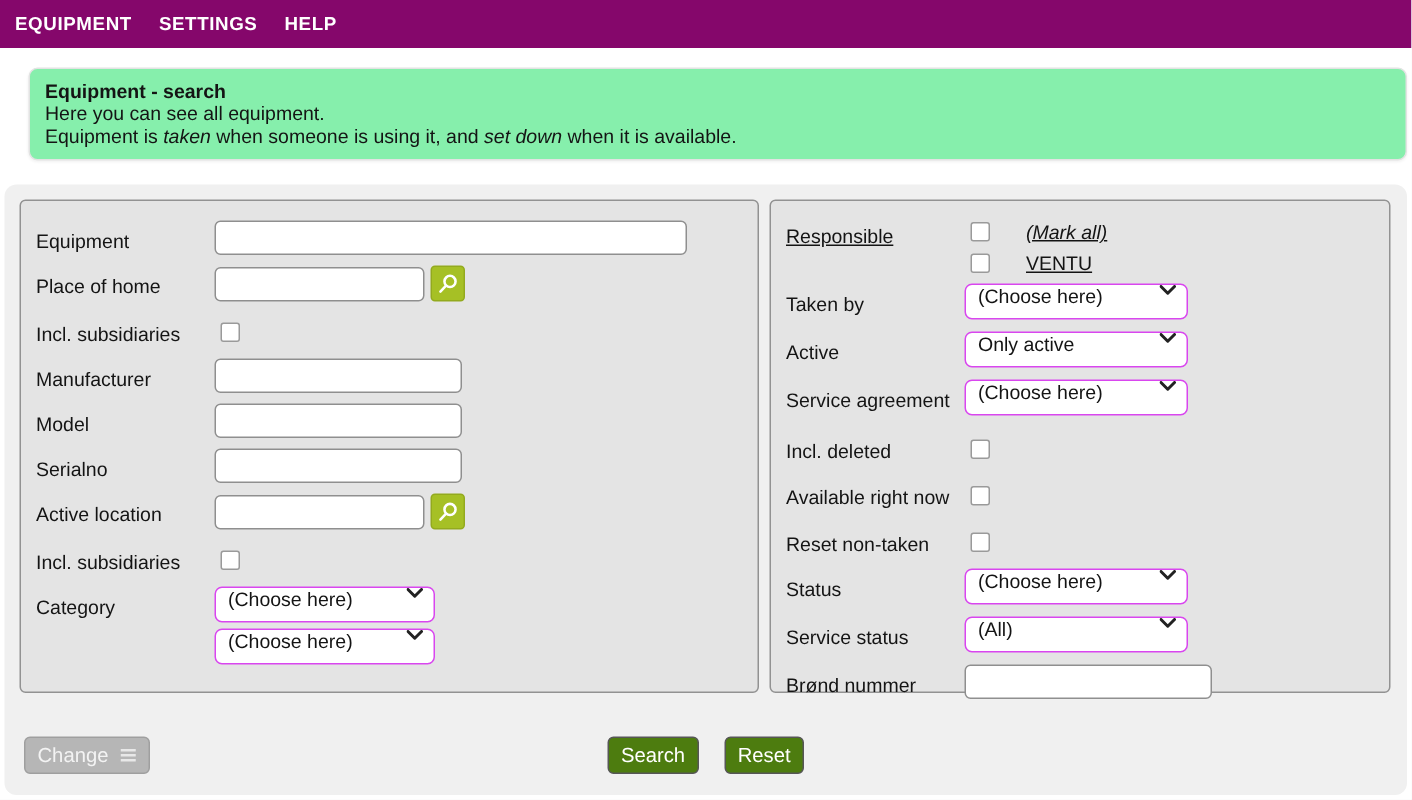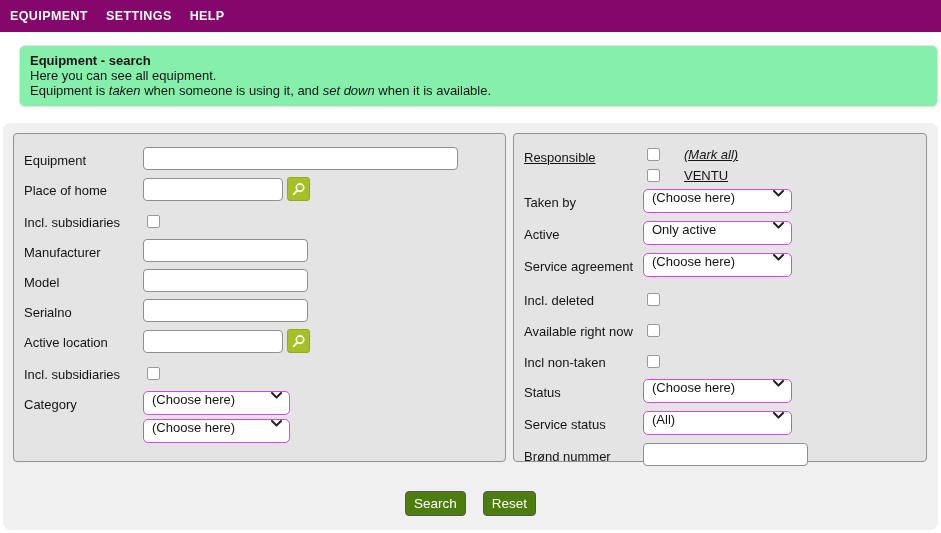--- a/index.html
+++ b/index.html
@@ -326,21 +326,21 @@
         <span class="lbl">Incl. deleted</span>
         <span class="checkbox"></span>
       </div>
 
       <div class="row mb13">
         <span class="lbl">Available right now</span>
         <span class="checkbox"></span>
       </div>
 
       <div class="row mb9">
-        <span class="lbl">Incl non-taken</span>
+        <span class="lbl">Reset non-taken</span>
         <span class="checkbox"></span>
       </div>
 
       <div class="row mb8">
         <span class="lbl">Status</span>
         <span class="select">
           <span class="select-value">(Choose here)</span>
           <svg class="chev" width="11" height="7" viewBox="0 0 11 7">
               <polyline points="1,1 5.5,5.5 10,1" fill="none" stroke="#222222" stroke-width="2" stroke-linecap="round" stroke-linejoin="round"></polyline>
             </svg>
@@ -359,18 +359,26 @@
 
       <div class="row">
         <span class="lbl">Brønd nummer</span>
         <input class="ti w-med" type="text" style="">
       </div>
 
     </div>
   </div>
 
   <div class="btn-row">
+    <button class="btn btn-disabled">
+      <span>Change</span>
+      <svg width="11" height="9" viewBox="0 0 11 9">
+        <line x1="0.5" y1="1.2" x2="10.5" y2="1.2" stroke="#e8e8e8" stroke-width="1.6"></line>
+        <line x1="0.5" y1="4.5" x2="10.5" y2="4.5" stroke="#e8e8e8" stroke-width="1.6"></line>
+        <line x1="0.5" y1="7.8" x2="10.5" y2="7.8" stroke="#e8e8e8" stroke-width="1.6"></line>
+      </svg>
+    </button>
     <span class="center-btns">
       <button class="btn btn-dark">Search</button>
       <button class="btn btn-dark">Reset</button>
     </span>
   </div>
 </div>
 
 </body></html>

